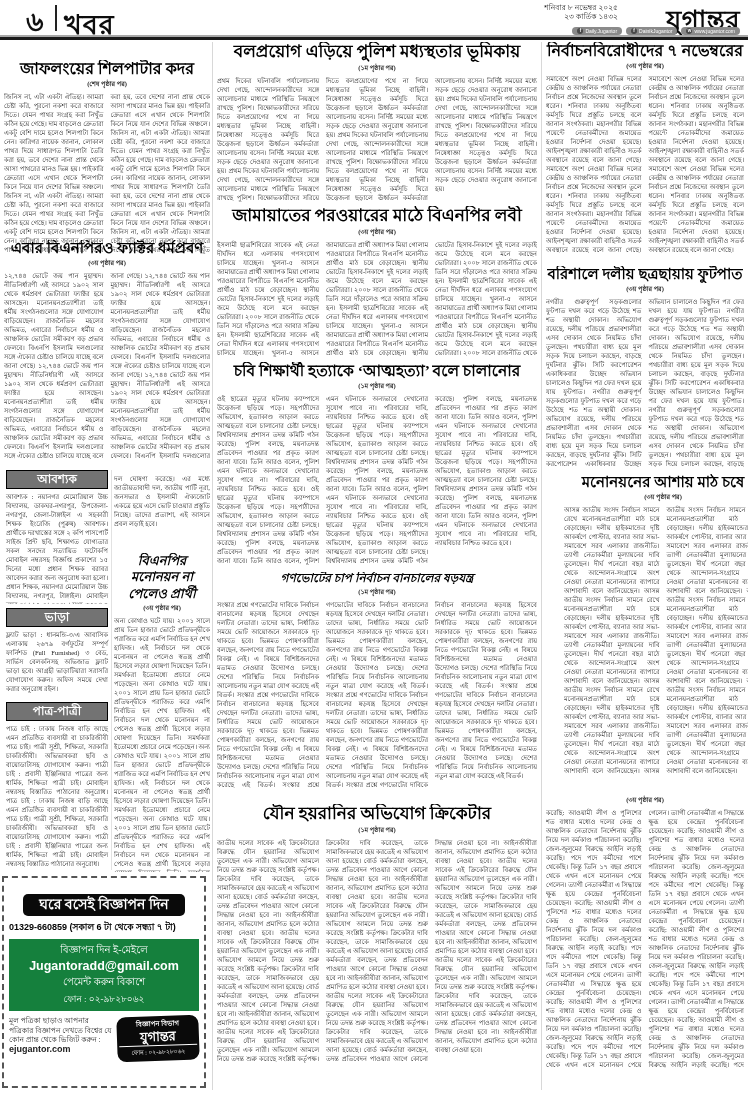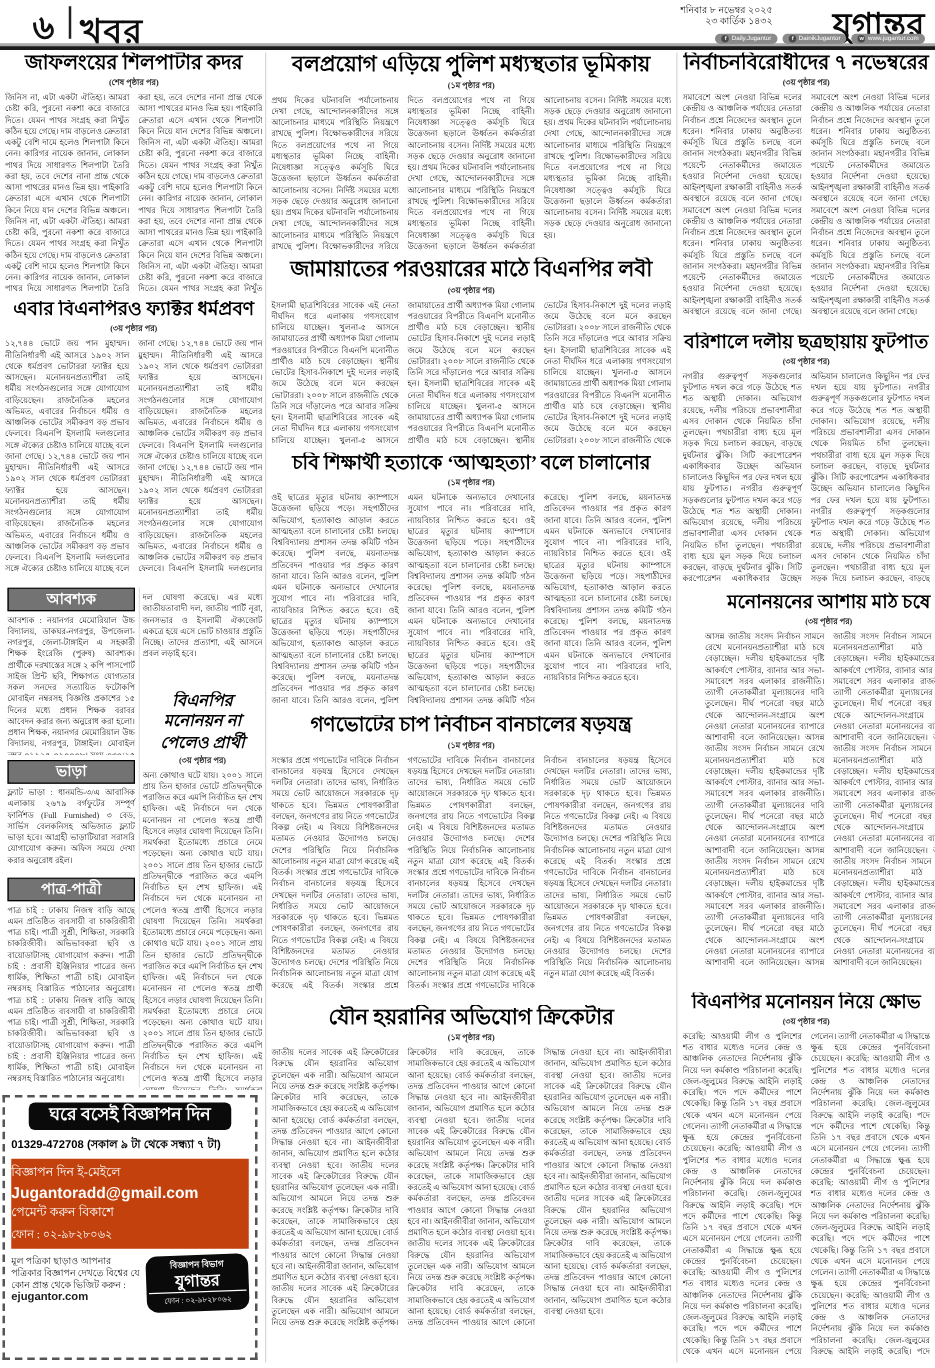--- a/index.html
+++ b/index.html
@@ -40,21 +40,21 @@
     text-align:center;font-size:6.5px;font-weight:bold;color:#222;margin:1px 0 2px 0;
   }
   .article .body{
     font-size:6.5px;line-height:9px;text-align:justify;color:#242424;overflow:hidden;
     column-gap:7px;
   }
   .cols2{column-count:2;}
   .cols3{column-count:3;}
   .cols1{column-count:1;}
 
-  #a-jaflong  {left:4px;  top:42px; width:206px;height:196px;}
+  #a-jaflong  {left:4px;  top:60px; width:206px;height:196px;}
   #a-jaflong h2{font-size:16px;}
   #a-jaflong .body{height:164px;}
 
   #a-bolproyog{left:217px;top:42px; width:320px;height:162px;}
   #a-bolproyog h2{font-size:17px;text-align:center;}
   #a-bolproyog .body{height:126px;}
 
   #a-nirbachon{left:546px;top:42px; width:198px;height:222px;}
   #a-nirbachon h2{font-size:16px;}
   #a-nirbachon .body{height:188px;}
@@ -73,21 +73,21 @@
 
   #a-chobi    {left:217px;top:362px;width:320px;height:208px;}
   #a-chobi h2{font-size:15.5px;}
   #a-chobi .body{height:172px;}
 
   #a-mononoyon{left:564px;top:474px;width:198px;height:318px;}
   #a-mononoyon h2{font-size:15px;}
   #a-mononoyon .body{height:284px;}
 
   #a-gonovote {left:217px;top:572px;width:320px;height:230px;}
-  #a-gonovote h2{font-size:16px;}
+  #a-gonovote h2{font-size:12px;font-style:italic;}
   #a-gonovote .body{height:194px;}
 
   #a-jouno    {left:217px;top:804px;width:320px;height:286px;}
   #a-jouno h2{font-size:17px;}
   #a-jouno .body{height:250px;}
 
   #a-khobh    {left:546px;top:794px;width:198px;height:296px;}
   #a-khobh h2{font-size:15px;}
   #a-khobh .body{height:262px;}
 
@@ -112,27 +112,27 @@
   #c-patro .cbody{height:148px;}
 
   
   .adbox{
     position:absolute;left:2px;top:876px;width:204px;height:212px;
     border:2px dashed #555;padding:4px 5px;box-sizing:border-box;background:#fff;
     font-family:"Liberation Serif","DejaVu Serif",serif;
   }
   .adbox .adtitle{
     background:#0a0a0a;color:#fff;border-radius:5px;text-align:center;
-    font-size:14px;font-weight:bold;height:22px;line-height:22px;margin:0 14px 4px 14px;
+    font-size:14px;font-weight:bold;height:22px;line-height:22px;margin:12px 14px 4px 14px;
   }
   .adbox .adintro{font-size:7.8px;line-height:10px;text-align:justify;color:#1c1c1c;}
   .adbox .adphone{font-size:9px;font-weight:bold;margin-top:2px;color:#000;
     font-family:"Liberation Sans","DejaVu Sans",sans-serif;}
   .adbox .ademail{
-    background:#c2410c;color:#fff;text-align:left;margin-top:4px;padding:3px 0 4px 0;
+    background:#15803d;color:#fff;text-align:center;margin-top:4px;padding:3px 0 4px 0;
   }
   .adbox .ademail .l1{font-size:10px;}
   .adbox .ademail .l2{font-size:12.5px;font-weight:bold;font-family:"Liberation Sans","DejaVu Sans",sans-serif;}
   .adbox .ademail .l3{font-size:10px;margin-top:1px;}
   .adbox .ademail .l4{font-size:9px;margin-top:1px;}
   .adbox .adfooter{display:flex;margin-top:5px;align-items:flex-start;gap:4px;}
   .adbox .adfoot-left{flex:1;font-size:7.5px;line-height:9.5px;color:#1c1c1c;}
   .adbox .adfoot-left .site{font-weight:bold;font-size:9px;font-family:"Liberation Sans","DejaVu Sans",sans-serif;}
   .adbox .adblob{
     width:78px;background:#0a0a0a;color:#fff;border-radius:9px;text-align:center;
@@ -229,21 +229,20 @@
   <div class="body cols3">সংস্কার প্রশ্নে গণভোটের দাবিকে নির্বাচন বানচালের ষড়যন্ত্র হিসেবে দেখছেন দলটির নেতারা। তাদের ভাষ্য, নির্ধারিত সময়ে ভোট আয়োজনে সরকারকে দৃঢ় থাকতে হবে। ভিন্নমত পোষণকারীরা বলছেন, জনগণের রায় নিতে গণভোটের বিকল্প নেই। এ বিষয়ে বিশিষ্টজনদের মতামত নেওয়ার উদ্যোগও চলছে। দেশের পরিস্থিতি নিয়ে নির্বাচনিক আলোচনায় নতুন মাত্রা যোগ করেছে এই বিতর্ক। সংস্কার প্রশ্নে গণভোটের দাবিকে নির্বাচন বানচালের ষড়যন্ত্র হিসেবে দেখছেন দলটির নেতারা। তাদের ভাষ্য, নির্ধারিত সময়ে ভোট আয়োজনে সরকারকে দৃঢ় থাকতে হবে। ভিন্নমত পোষণকারীরা বলছেন, জনগণের রায় নিতে গণভোটের বিকল্প নেই। এ বিষয়ে বিশিষ্টজনদের মতামত নেওয়ার উদ্যোগও চলছে। দেশের পরিস্থিতি নিয়ে নির্বাচনিক আলোচনায় নতুন মাত্রা যোগ করেছে এই বিতর্ক। সংস্কার প্রশ্নে গণভোটের দাবিকে নির্বাচন বানচালের ষড়যন্ত্র হিসেবে দেখছেন দলটির নেতারা। তাদের ভাষ্য, নির্ধারিত সময়ে ভোট আয়োজনে সরকারকে দৃঢ় থাকতে হবে। ভিন্নমত পোষণকারীরা বলছেন, জনগণের রায় নিতে গণভোটের বিকল্প নেই। এ বিষয়ে বিশিষ্টজনদের মতামত নেওয়ার উদ্যোগও চলছে। দেশের পরিস্থিতি নিয়ে নির্বাচনিক আলোচনায় নতুন মাত্রা যোগ করেছে এই বিতর্ক। সংস্কার প্রশ্নে গণভোটের দাবিকে নির্বাচন বানচালের ষড়যন্ত্র হিসেবে দেখছেন দলটির নেতারা। তাদের ভাষ্য, নির্ধারিত সময়ে ভোট আয়োজনে সরকারকে দৃঢ় থাকতে হবে। ভিন্নমত পোষণকারীরা বলছেন, জনগণের রায় নিতে গণভোটের বিকল্প নেই। এ বিষয়ে বিশিষ্টজনদের মতামত নেওয়ার উদ্যোগও চলছে। দেশের পরিস্থিতি নিয়ে নির্বাচনিক আলোচনায় নতুন মাত্রা যোগ করেছে এই বিতর্ক। সংস্কার প্রশ্নে গণভোটের দাবিকে নির্বাচন বানচালের ষড়যন্ত্র হিসেবে দেখছেন দলটির নেতারা। তাদের ভাষ্য, নির্ধারিত সময়ে ভোট আয়োজনে সরকারকে দৃঢ় থাকতে হবে। ভিন্নমত পোষণকারীরা বলছেন, জনগণের রায় নিতে গণভোটের বিকল্প নেই। এ বিষয়ে বিশিষ্টজনদের মতামত নেওয়ার উদ্যোগও চলছে। দেশের পরিস্থিতি নিয়ে নির্বাচনিক আলোচনায় নতুন মাত্রা যোগ করেছে এই বিতর্ক। সংস্কার প্রশ্নে গণভোটের দাবিকে নির্বাচন বানচালের ষড়যন্ত্র হিসেবে দেখছেন দলটির নেতারা। তাদের ভাষ্য, নির্ধারিত সময়ে ভোট আয়োজনে সরকারকে দৃঢ় থাকতে হবে। ভিন্নমত পোষণকারীরা বলছেন, জনগণের রায় নিতে গণভোটের বিকল্প নেই। এ বিষয়ে বিশিষ্টজনদের মতামত নেওয়ার উদ্যোগও চলছে। দেশের পরিস্থিতি নিয়ে নির্বাচনিক আলোচনায় নতুন মাত্রা যোগ করেছে এই বিতর্ক।</div>
 </div>
 
 <div class="article" id="a-jouno">
   <h2>যৌন হয়রানির অভিযোগ ক্রিকেটার</h2>
   <div class="cont">(১ম পৃষ্ঠার পর)</div>
   <div class="body cols3">জাতীয় দলের সাবেক এই ক্রিকেটারের বিরুদ্ধে যৌন হয়রানির অভিযোগ তুলেছেন এক নারী। অভিযোগ আমলে নিয়ে তদন্ত শুরু করেছে সংশ্লিষ্ট কর্তৃপক্ষ। ক্রিকেটার দাবি করেছেন, তাকে সামাজিকভাবে হেয় করতেই এ অভিযোগ আনা হয়েছে। বোর্ড কর্মকর্তারা বলছেন, তদন্ত প্রতিবেদন পাওয়ার আগে কোনো সিদ্ধান্ত নেওয়া হবে না। আইনজীবীরা জানান, অভিযোগ প্রমাণিত হলে কঠোর ব্যবস্থা নেওয়া হবে। জাতীয় দলের সাবেক এই ক্রিকেটারের বিরুদ্ধে যৌন হয়রানির অভিযোগ তুলেছেন এক নারী। অভিযোগ আমলে নিয়ে তদন্ত শুরু করেছে সংশ্লিষ্ট কর্তৃপক্ষ। ক্রিকেটার দাবি করেছেন, তাকে সামাজিকভাবে হেয় করতেই এ অভিযোগ আনা হয়েছে। বোর্ড কর্মকর্তারা বলছেন, তদন্ত প্রতিবেদন পাওয়ার আগে কোনো সিদ্ধান্ত নেওয়া হবে না। আইনজীবীরা জানান, অভিযোগ প্রমাণিত হলে কঠোর ব্যবস্থা নেওয়া হবে। জাতীয় দলের সাবেক এই ক্রিকেটারের বিরুদ্ধে যৌন হয়রানির অভিযোগ তুলেছেন এক নারী। অভিযোগ আমলে নিয়ে তদন্ত শুরু করেছে সংশ্লিষ্ট কর্তৃপক্ষ। ক্রিকেটার দাবি করেছেন, তাকে সামাজিকভাবে হেয় করতেই এ অভিযোগ আনা হয়েছে। বোর্ড কর্মকর্তারা বলছেন, তদন্ত প্রতিবেদন পাওয়ার আগে কোনো সিদ্ধান্ত নেওয়া হবে না। আইনজীবীরা জানান, অভিযোগ প্রমাণিত হলে কঠোর ব্যবস্থা নেওয়া হবে। জাতীয় দলের সাবেক এই ক্রিকেটারের বিরুদ্ধে যৌন হয়রানির অভিযোগ তুলেছেন এক নারী। অভিযোগ আমলে নিয়ে তদন্ত শুরু করেছে সংশ্লিষ্ট কর্তৃপক্ষ। ক্রিকেটার দাবি করেছেন, তাকে সামাজিকভাবে হেয় করতেই এ অভিযোগ আনা হয়েছে। বোর্ড কর্মকর্তারা বলছেন, তদন্ত প্রতিবেদন পাওয়ার আগে কোনো সিদ্ধান্ত নেওয়া হবে না। আইনজীবীরা জানান, অভিযোগ প্রমাণিত হলে কঠোর ব্যবস্থা নেওয়া হবে। জাতীয় দলের সাবেক এই ক্রিকেটারের বিরুদ্ধে যৌন হয়রানির অভিযোগ তুলেছেন এক নারী। অভিযোগ আমলে নিয়ে তদন্ত শুরু করেছে সংশ্লিষ্ট কর্তৃপক্ষ। ক্রিকেটার দাবি করেছেন, তাকে সামাজিকভাবে হেয় করতেই এ অভিযোগ আনা হয়েছে। বোর্ড কর্মকর্তারা বলছেন, তদন্ত প্রতিবেদন পাওয়ার আগে কোনো সিদ্ধান্ত নেওয়া হবে না। আইনজীবীরা জানান, অভিযোগ প্রমাণিত হলে কঠোর ব্যবস্থা নেওয়া হবে। জাতীয় দলের সাবেক এই ক্রিকেটারের বিরুদ্ধে যৌন হয়রানির অভিযোগ তুলেছেন এক নারী। অভিযোগ আমলে নিয়ে তদন্ত শুরু করেছে সংশ্লিষ্ট কর্তৃপক্ষ। ক্রিকেটার দাবি করেছেন, তাকে সামাজিকভাবে হেয় করতেই এ অভিযোগ আনা হয়েছে। বোর্ড কর্মকর্তারা বলছেন, তদন্ত প্রতিবেদন পাওয়ার আগে কোনো সিদ্ধান্ত নেওয়া হবে না। আইনজীবীরা জানান, অভিযোগ প্রমাণিত হলে কঠোর ব্যবস্থা নেওয়া হবে। জাতীয় দলের সাবেক এই ক্রিকেটারের বিরুদ্ধে যৌন হয়রানির অভিযোগ তুলেছেন এক নারী। অভিযোগ আমলে নিয়ে তদন্ত শুরু করেছে সংশ্লিষ্ট কর্তৃপক্ষ। ক্রিকেটার দাবি করেছেন, তাকে সামাজিকভাবে হেয় করতেই এ অভিযোগ আনা হয়েছে। বোর্ড কর্মকর্তারা বলছেন, তদন্ত প্রতিবেদন পাওয়ার আগে কোনো সিদ্ধান্ত নেওয়া হবে না। আইনজীবীরা জানান, অভিযোগ প্রমাণিত হলে কঠোর ব্যবস্থা নেওয়া হবে।</div>
 </div>
 
 <div class="article" id="a-khobh">
-  <h2>বিএনপির মনোনয়ন নিয়ে ক্ষোভ</h2>
   <div class="cont">(৩য় পৃষ্ঠার পর)</div>
   <div class="body cols2">করেছি: আওয়ামী লীগ ও পুলিশের শত বাধার মধ্যেও দলের কেন্দ্র ও আঞ্চলিক নেতাদের নির্দেশনায় ঝুঁকি নিয়ে দল কর্মকাণ্ড পরিচালনা করেছি। জেল-জুলুমের বিরুদ্ধে আইনি লড়াই করেছি। পদে পদে কর্মীদের পাশে থেকেছি। কিন্তু তিনি ১৭ বছর প্রবাসে থেকে এখন এসে মনোনয়ন পেয়ে গেলেন। ত্যাগী নেতাকর্মীরা এ সিদ্ধান্তে ক্ষুব্ধ হয়ে কেন্দ্রের পুনর্বিবেচনা চেয়েছেন। করেছি: আওয়ামী লীগ ও পুলিশের শত বাধার মধ্যেও দলের কেন্দ্র ও আঞ্চলিক নেতাদের নির্দেশনায় ঝুঁকি নিয়ে দল কর্মকাণ্ড পরিচালনা করেছি। জেল-জুলুমের বিরুদ্ধে আইনি লড়াই করেছি। পদে পদে কর্মীদের পাশে থেকেছি। কিন্তু তিনি ১৭ বছর প্রবাসে থেকে এখন এসে মনোনয়ন পেয়ে গেলেন। ত্যাগী নেতাকর্মীরা এ সিদ্ধান্তে ক্ষুব্ধ হয়ে কেন্দ্রের পুনর্বিবেচনা চেয়েছেন। করেছি: আওয়ামী লীগ ও পুলিশের শত বাধার মধ্যেও দলের কেন্দ্র ও আঞ্চলিক নেতাদের নির্দেশনায় ঝুঁকি নিয়ে দল কর্মকাণ্ড পরিচালনা করেছি। জেল-জুলুমের বিরুদ্ধে আইনি লড়াই করেছি। পদে পদে কর্মীদের পাশে থেকেছি। কিন্তু তিনি ১৭ বছর প্রবাসে থেকে এখন এসে মনোনয়ন পেয়ে গেলেন। ত্যাগী নেতাকর্মীরা এ সিদ্ধান্তে ক্ষুব্ধ হয়ে কেন্দ্রের পুনর্বিবেচনা চেয়েছেন। করেছি: আওয়ামী লীগ ও পুলিশের শত বাধার মধ্যেও দলের কেন্দ্র ও আঞ্চলিক নেতাদের নির্দেশনায় ঝুঁকি নিয়ে দল কর্মকাণ্ড পরিচালনা করেছি। জেল-জুলুমের বিরুদ্ধে আইনি লড়াই করেছি। পদে পদে কর্মীদের পাশে থেকেছি। কিন্তু তিনি ১৭ বছর প্রবাসে থেকে এখন এসে মনোনয়ন পেয়ে গেলেন। ত্যাগী নেতাকর্মীরা এ সিদ্ধান্তে ক্ষুব্ধ হয়ে কেন্দ্রের পুনর্বিবেচনা চেয়েছেন। করেছি: আওয়ামী লীগ ও পুলিশের শত বাধার মধ্যেও দলের কেন্দ্র ও আঞ্চলিক নেতাদের নির্দেশনায় ঝুঁকি নিয়ে দল কর্মকাণ্ড পরিচালনা করেছি। জেল-জুলুমের বিরুদ্ধে আইনি লড়াই করেছি। পদে পদে কর্মীদের পাশে থেকেছি। কিন্তু তিনি ১৭ বছর প্রবাসে থেকে এখন এসে মনোনয়ন পেয়ে গেলেন। ত্যাগী নেতাকর্মীরা এ সিদ্ধান্তে ক্ষুব্ধ হয়ে কেন্দ্রের পুনর্বিবেচনা চেয়েছেন। করেছি: আওয়ামী লীগ ও পুলিশের শত বাধার মধ্যেও দলের কেন্দ্র ও আঞ্চলিক নেতাদের নির্দেশনায় ঝুঁকি নিয়ে দল কর্মকাণ্ড পরিচালনা করেছি। জেল-জুলুমের বিরুদ্ধে আইনি লড়াই করেছি। পদে পদে কর্মীদের পাশে থেকেছি। কিন্তু তিনি ১৭ বছর প্রবাসে থেকে এখন এসে মনোনয়ন পেয়ে গেলেন। ত্যাগী নেতাকর্মীরা এ সিদ্ধান্তে ক্ষুব্ধ হয়ে কেন্দ্রের পুনর্বিবেচনা চেয়েছেন।</div>
 </div>
 
 <div class="article" id="a-napeleo">
   <div class="pre">দল ঘোষণা করেছে। এর মধ্যে জাতীয়তাবাদী দল, জাতীয় পার্টি নূরা, জনসভার ও ইসলামী ঐক্যজোট একত্রে হয়ে এসে ভোট চাওয়ার প্রস্তুতি নিচ্ছে। তাদের প্রত্যাশা, এই আসনে প্রবল লড়াই হবে।</div>
   <h2>বিএনপির মনোনয়ন না পেলেও প্রার্থী</h2>
   <div class="cont">(৩য় পৃষ্ঠার পর)</div>
   <div class="body cols1">অন্য কোথাও ঘটে যায়। ২০০১ সালে প্রায় তিন হাজার ভোটে প্রতিদ্বন্দ্বীকে পরাজিত করে এমপি নির্বাচিত হন শেখ হাফিজ। এই নির্বাচনে দল থেকে মনোনয়ন না পেলেও স্বতন্ত্র প্রার্থী হিসেবে লড়ার ঘোষণা দিয়েছেন তিনি। সমর্থকরা ইতোমধ্যে প্রচারে নেমে পড়েছেন। অন্য কোথাও ঘটে যায়। ২০০১ সালে প্রায় তিন হাজার ভোটে প্রতিদ্বন্দ্বীকে পরাজিত করে এমপি নির্বাচিত হন শেখ হাফিজ। এই নির্বাচনে দল থেকে মনোনয়ন না পেলেও স্বতন্ত্র প্রার্থী হিসেবে লড়ার ঘোষণা দিয়েছেন তিনি। সমর্থকরা ইতোমধ্যে প্রচারে নেমে পড়েছেন। অন্য কোথাও ঘটে যায়। ২০০১ সালে প্রায় তিন হাজার ভোটে প্রতিদ্বন্দ্বীকে পরাজিত করে এমপি নির্বাচিত হন শেখ হাফিজ। এই নির্বাচনে দল থেকে মনোনয়ন না পেলেও স্বতন্ত্র প্রার্থী হিসেবে লড়ার ঘোষণা দিয়েছেন তিনি। সমর্থকরা ইতোমধ্যে প্রচারে নেমে পড়েছেন। অন্য কোথাও ঘটে যায়। ২০০১ সালে প্রায় তিন হাজার ভোটে প্রতিদ্বন্দ্বীকে পরাজিত করে এমপি নির্বাচিত হন শেখ হাফিজ। এই নির্বাচনে দল থেকে মনোনয়ন না পেলেও স্বতন্ত্র প্রার্থী হিসেবে লড়ার ঘোষণা দিয়েছেন তিনি। সমর্থকরা ইতোমধ্যে প্রচারে নেমে পড়েছেন। অন্য কোথাও ঘটে যায়। ২০০১ সালে প্রায় তিন হাজার ভোটে প্রতিদ্বন্দ্বীকে পরাজিত করে এমপি নির্বাচিত হন শেখ হাফিজ। এই নির্বাচনে দল থেকে মনোনয়ন না পেলেও স্বতন্ত্র প্রার্থী হিসেবে লড়ার ঘোষণা দিয়েছেন তিনি। সমর্থকরা ইতোমধ্যে প্রচারে নেমে পড়েছেন।</div>
 </div>
@@ -258,21 +257,21 @@
   <div class="cbody">ফ্ল্যাট ভাড়া : ধানমন্ডি-৩/এ আবাসিক এলাকায় ২৬৭৯ বর্গফুটের সম্পূর্ণ ফার্নিশড (Full Furnished) ৩ বেড, সার্ভিস বেলকনিসহ অভিজাত ফ্ল্যাট ভাড়া হবে। আগ্রহী ভাড়াটিয়ারা সরাসরি যোগাযোগ করুন। অফিস সময়ে দেখা করার অনুরোধ রইল।</div>
 </div>
 
 <div class="cbox" id="c-patro">
   <div class="chead">পাত্র-পাত্রী</div>
   <div class="cbody">পাত্র চাই : ঢাকায় নিজস্ব বাড়ি আছে এমন প্রতিষ্ঠিত ব্যবসায়ী বা চাকরিজীবী পাত্র চাই। পাত্রী সুশ্রী, শিক্ষিতা, সরকারি চাকরিজীবী। অভিভাবকরা ছবি ও বায়োডাটাসহ যোগাযোগ করুন। পাত্রী চাই : প্রবাসী ইঞ্জিনিয়ার পাত্রের জন্য ধার্মিক, শিক্ষিতা পাত্রী চাই। মোবাইল নম্বরসহ বিস্তারিত পাঠানোর অনুরোধ। পাত্র চাই : ঢাকায় নিজস্ব বাড়ি আছে এমন প্রতিষ্ঠিত ব্যবসায়ী বা চাকরিজীবী পাত্র চাই। পাত্রী সুশ্রী, শিক্ষিতা, সরকারি চাকরিজীবী। অভিভাবকরা ছবি ও বায়োডাটাসহ যোগাযোগ করুন। পাত্রী চাই : প্রবাসী ইঞ্জিনিয়ার পাত্রের জন্য ধার্মিক, শিক্ষিতা পাত্রী চাই। মোবাইল নম্বরসহ বিস্তারিত পাঠানোর অনুরোধ।</div>
 </div>
 
 <div class="adbox">
   <div class="adtitle">ঘরে বসেই বিজ্ঞাপন দিন</div>
-  <div class="adphone">01329-472708 (সকাল ৯ টা থেকে সন্ধ্যা ৭ টা)</div>
+  <div class="adphone">01329-660859 (সকাল 6 টা থেকে সন্ধ্যা ৭ টা)</div>
   <div class="ademail">
     <div class="l1">বিজ্ঞাপন দিন ই-মেইলে</div>
     <div class="l2">Jugantoradd@gmail.com</div>
     <div class="l3">পেমেন্ট করুন বিকাশে</div>
     <div class="l4">ফোন : ০২-৯৮২৮০৬২</div>
   </div>
   <div class="adfooter">
     <div class="adfoot-left">
       <span>মূল পত্রিকা ছাড়াও আপনার পত্রিকার বিজ্ঞাপন দেখতে বিশ্বের যে কোন প্রান্ত থেকে ভিজিট করুন :</span>
       <div class="site">ejugantor.com</div>

